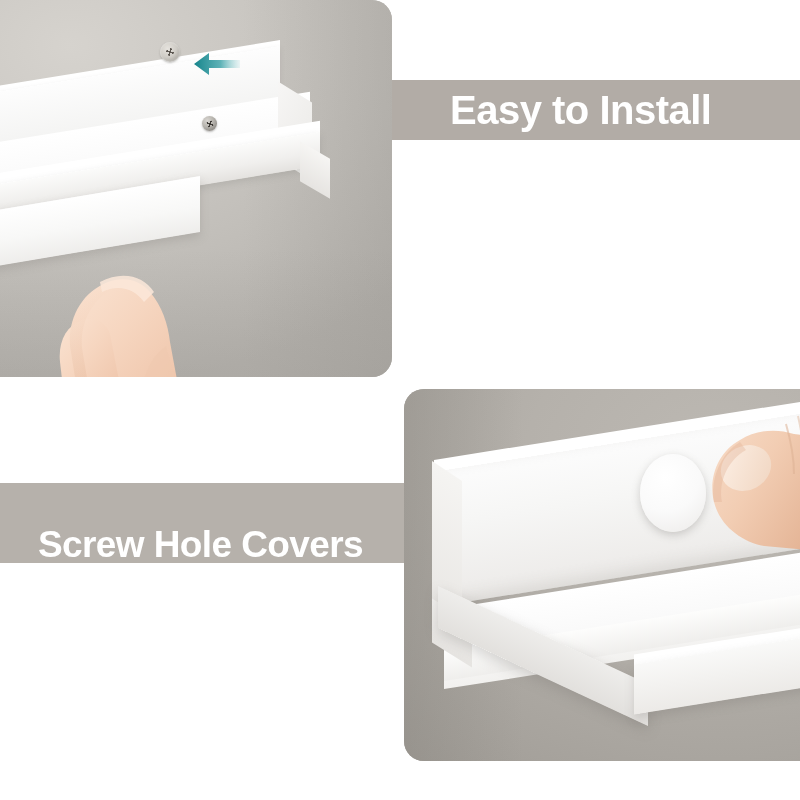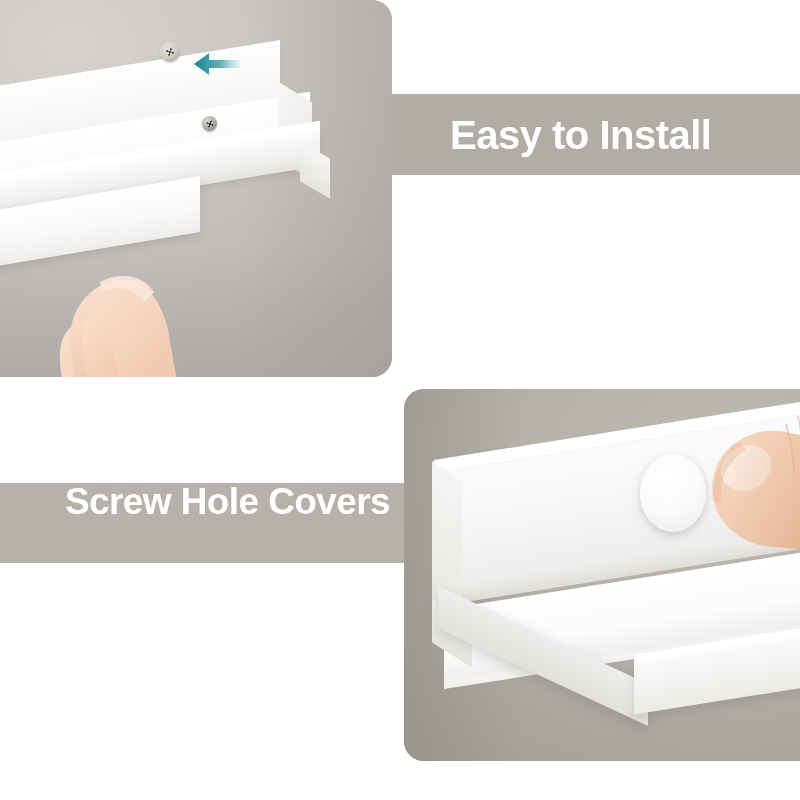--- a/index.html
+++ b/index.html
@@ -160,22 +160,22 @@
   
   .hand1 {
     position: absolute;
     left: 40px; top: 196px;
     width: 230px; height: 200px;
   }
 
   
   #banner-install {
     position: absolute;
-    left: 392px; top: 94px;
-    width: 408px; height: 81px;
+    left: 392px; top: 80px;
+    width: 408px; height: 60px;
     background: #b2aca6;
     display: flex;
     align-items: center;
   }
   #banner-install .banner-text {
     margin-left: 58px;
     color: #ffffff;
     font-size: 40px;
     font-weight: bold;
     letter-spacing: -0.5px;
@@ -183,22 +183,21 @@
     white-space: nowrap;
   }
 
   
   #banner-covers {
     position: absolute;
     left: 0px; top: 483px;
     width: 404px; height: 80px;
     background: #b6b1ab;
     display: flex;
-    align-items: flex-start;
-    padding-left: 27px;
+    align-items: flex-end;
   }
   #banner-covers .banner-text {
     margin-left: 38px;
     color: #ffffff;
     font-size: 37px;
     font-weight: bold;
     letter-spacing: -0.6px;
     line-height: 1;
     white-space: nowrap;
   }

